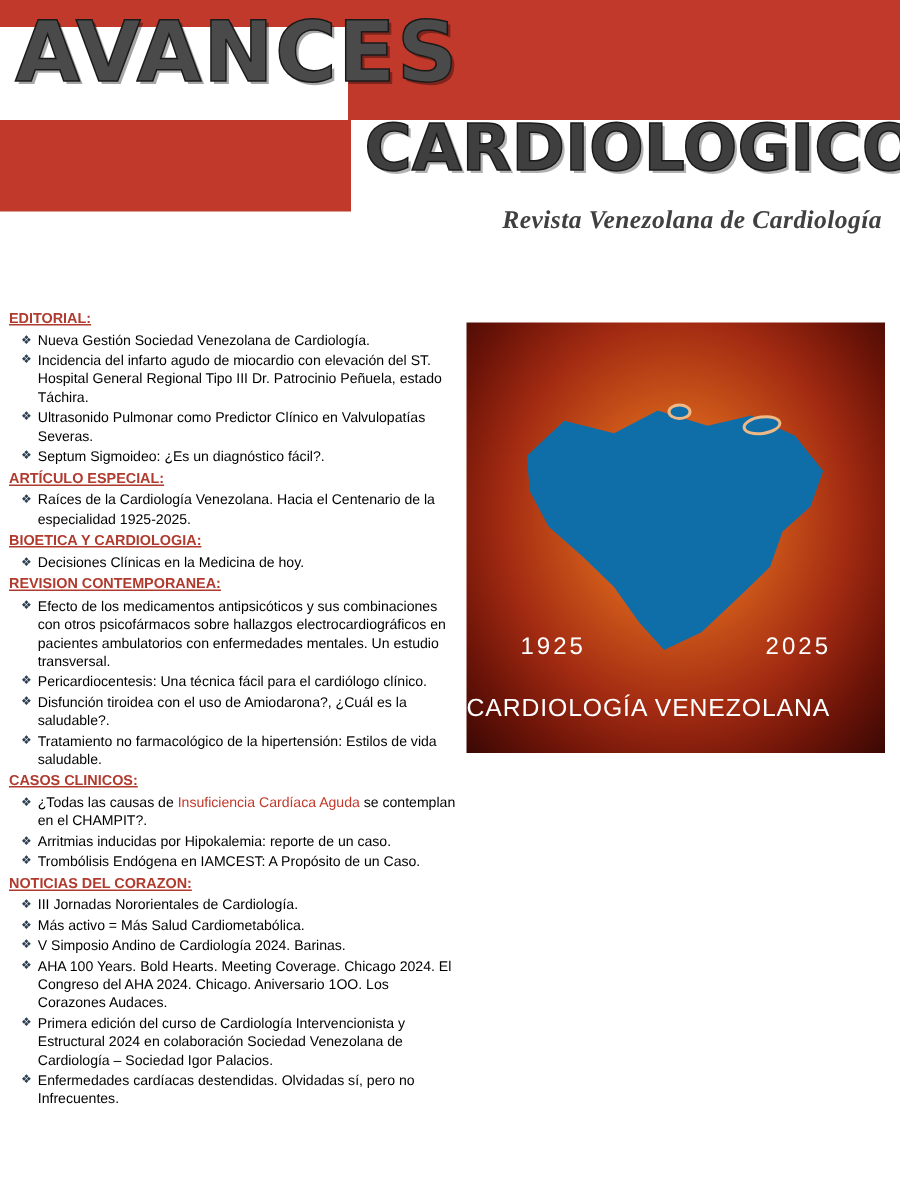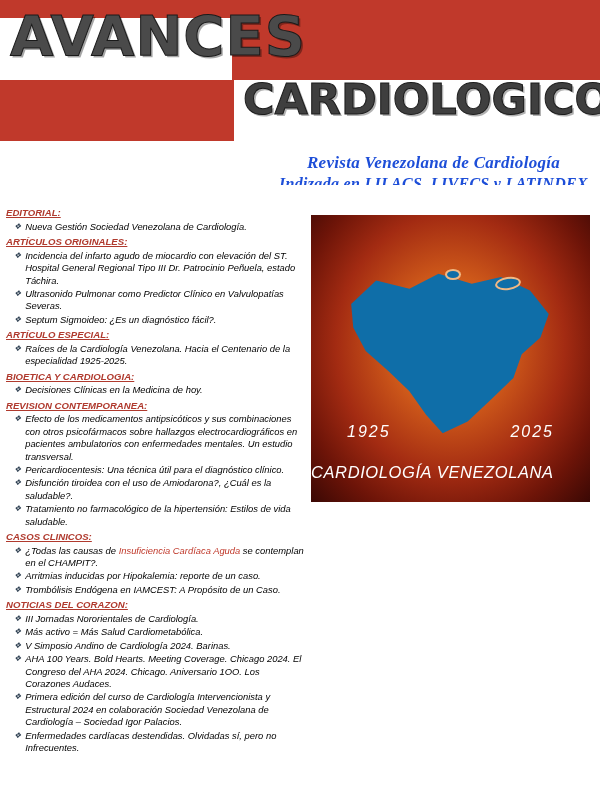--- a/index.html
+++ b/index.html
@@ -68,23 +68,23 @@
   }
   .issn-block {
     position: absolute;
     left: 8px; top: 141px;
     font-size: 11.5px;
     color: #000;
     line-height: 1.35;
   }
   .subtitle-block {
     position: absolute;
-    right: 12px; top: 153px;
-    text-align: center;
-    color: #1d4ed8;
+    right: 12px; top: 137px;
+    text-align: left;
+    color: #404040;
   }
   .subtitle-1 {
     font-family: "Liberation Serif", serif;
     font-style: italic;
     font-weight: bold;
     font-size: 17px;
     letter-spacing: .3px;
   }
   .subtitle-2 {
     font-family: "Liberation Serif", serif;
@@ -93,21 +93,20 @@
     font-size: 16px;
     letter-spacing: .3px;
     margin-top: 2px;
   }
 
   
   .content {
     position: relative;
     width: 513px;
     height: 615px;
-    font-style: italic;
   }
 
   .toc {
     position: absolute;
     left: 6px;
     top: 22px;
     width: 300px;
     font-size: 9.4px;
     color: #000;
     line-height: 1.32;
@@ -203,33 +202,31 @@
   <div class="band-red-top"></div>
   <div class="red-block-a"></div>
   <div class="red-block-b"></div>
 
   <div class="title-avances">AVANCES</div>
   <div class="title-cardiologicos">CARDIOLOGICOS</div>
 
 
   <div class="subtitle-block">
     <div class="subtitle-1">Revista Venezolana de Cardiología</div>
-    <div class="subtitle-2">Indizada en LILACS, LIVECS y LATINDEX</div>
   </div>
 </div>
 
 <div class="content">
 
   <div class="toc" id="toc">
       <div class="sec-head first">EDITORIAL:</div>
       <div class="entry">
         <span class="bullet">❖</span>
         <span class="entry-text">Nueva Gestión Sociedad Venezolana de Cardiología.</span>
       </div>
-      <div class="sec-head">ARTÍCULOS ORIGINALES:</div>
       <div class="entry">
         <span class="bullet">❖</span>
         <span class="entry-text">Incidencia del infarto agudo de miocardio con elevación del ST. Hospital General Regional Tipo III Dr. Patrocinio Peñuela, estado Táchira.</span>
       </div>
       <div class="entry">
         <span class="bullet">❖</span>
         <span class="entry-text">Ultrasonido Pulmonar como Predictor Clínico en Valvulopatías Severas.</span>
       </div>
       <div class="entry">
         <span class="bullet">❖</span>
@@ -245,21 +242,21 @@
         <span class="bullet">❖</span>
         <span class="entry-text">Decisiones Clínicas en la Medicina de hoy.</span>
       </div>
       <div class="sec-head">REVISION CONTEMPORANEA:</div>
       <div class="entry">
         <span class="bullet">❖</span>
         <span class="entry-text">Efecto de los medicamentos antipsicóticos y sus combinaciones con otros psicofármacos sobre hallazgos electrocardiográficos en pacientes ambulatorios con enfermedades mentales. Un estudio transversal.</span>
       </div>
       <div class="entry">
         <span class="bullet">❖</span>
-        <span class="entry-text">Pericardiocentesis: Una técnica útil para el diagnóstico clínico.</span>
+        <span class="entry-text">Pericardiocentesis: Una técnica fácil para el cardiólogo clínico.</span>
       </div>
       <div class="entry">
         <span class="bullet">❖</span>
         <span class="entry-text">Disfunción tiroidea con el uso de Amiodarona?, ¿Cuál es la saludable?.</span>
       </div>
       <div class="entry">
         <span class="bullet">❖</span>
         <span class="entry-text">Tratamiento no farmacológico de la hipertensión: Estilos de vida saludable.</span>
       </div>
       <div class="sec-head">CASOS CLINICOS:</div>

